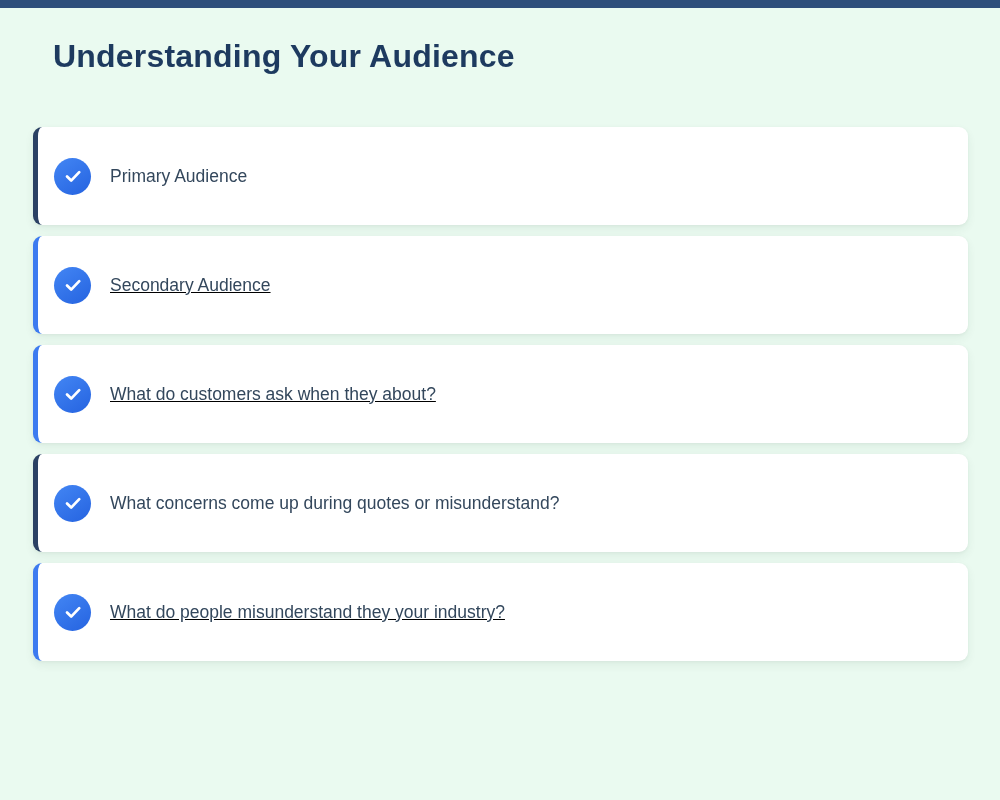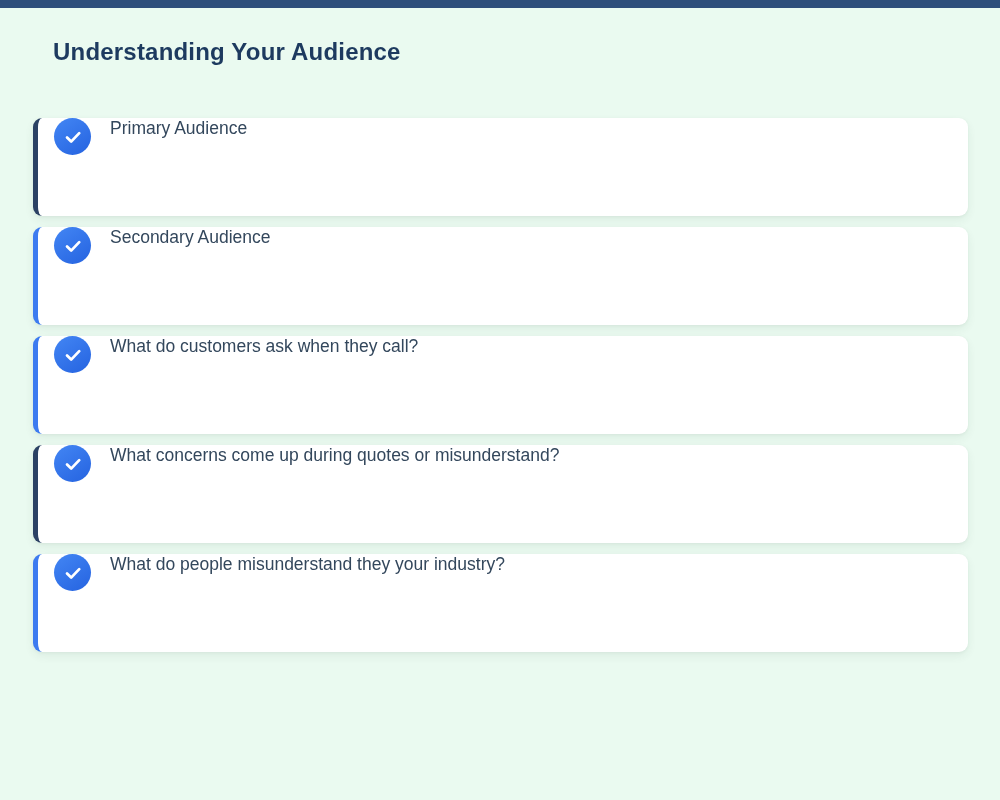--- a/index.html
+++ b/index.html
@@ -21,42 +21,43 @@
     font-family: "Liberation Sans", sans-serif;
     background: var(--page-bg);
   }
   .topbar {
     width: 100%;
     height: 8px;
     background: var(--topbar);
   }
   .title {
     margin: 30px 0 0 53px;
-    font-size: 24px;
+    font-size: 32px;
     font-weight: 700;
     color: var(--title);
     letter-spacing: 0.2px;
   }
   .cards {
     margin: 52px 32px 0 33px;
   }
   .card {
     position: relative;
     height: 98px;
     margin-bottom: 11px;
     background: var(--card-bg);
     border-radius: 9px;
     border-left: 5px solid var(--accent-dark);
     box-shadow: 0 4px 10px rgba(40, 70, 60, 0.07), 0 1px 3px rgba(40, 70, 60, 0.05);
     display: flex;
+    align-items: center;
     padding-left: 16px;
     cursor: pointer;
   }
   .card.accent-dark { border-left-color: var(--accent-dark); }
-  .card.accent-blue { border-left-color: var(--accent-blue); }
+  .card.accent-blue { border-left-color: var(--accent-blue); text-decoration: underline; }
   .check {
     width: 37px;
     height: 37px;
     border-radius: 50%;
     background: linear-gradient(145deg, var(--icon-blue-a), var(--icon-blue-b));
     display: flex;
     align-items: center;
     justify-content: center;
     flex: 0 0 auto;
   }
@@ -92,21 +93,21 @@
     <span class="label">Secondary Audience</span>
   </div>
 
 
   <div class="card accent-blue">
     <span class="check">
       <svg width="22" height="22" viewBox="0 0 24 24" fill="none" aria-hidden="true">
         <path d="M5.5 12.6 L10 17 L18.8 7.8" stroke="#ffffff" stroke-width="3" stroke-linecap="round" stroke-linejoin="round"></path>
       </svg>
     </span>
-    <span class="label">What do customers ask when they call?</span>
+    <span class="label">What do customers ask when they about?</span>
   </div>
 
   <div class="card accent-dark">
     <span class="check">
       <svg width="22" height="22" viewBox="0 0 24 24" fill="none" aria-hidden="true">
         <path d="M5.5 12.6 L10 17 L18.8 7.8" stroke="#ffffff" stroke-width="3" stroke-linecap="round" stroke-linejoin="round"></path>
       </svg>
     </span>
     <span class="label">What concerns come up during quotes or misunderstand?</span>
   </div>

